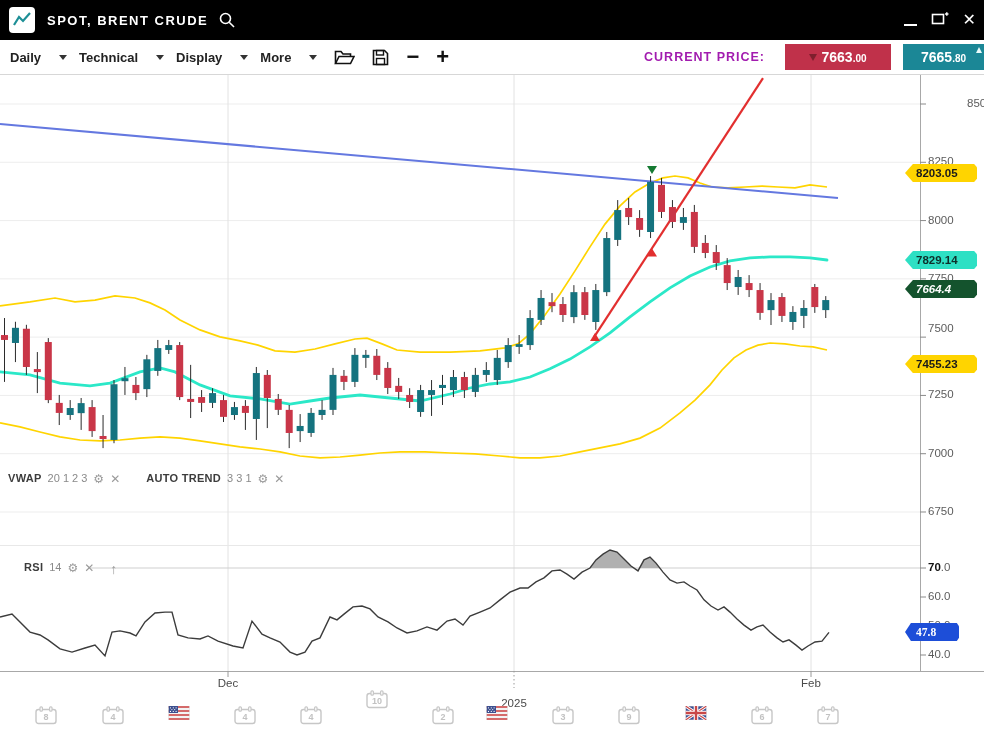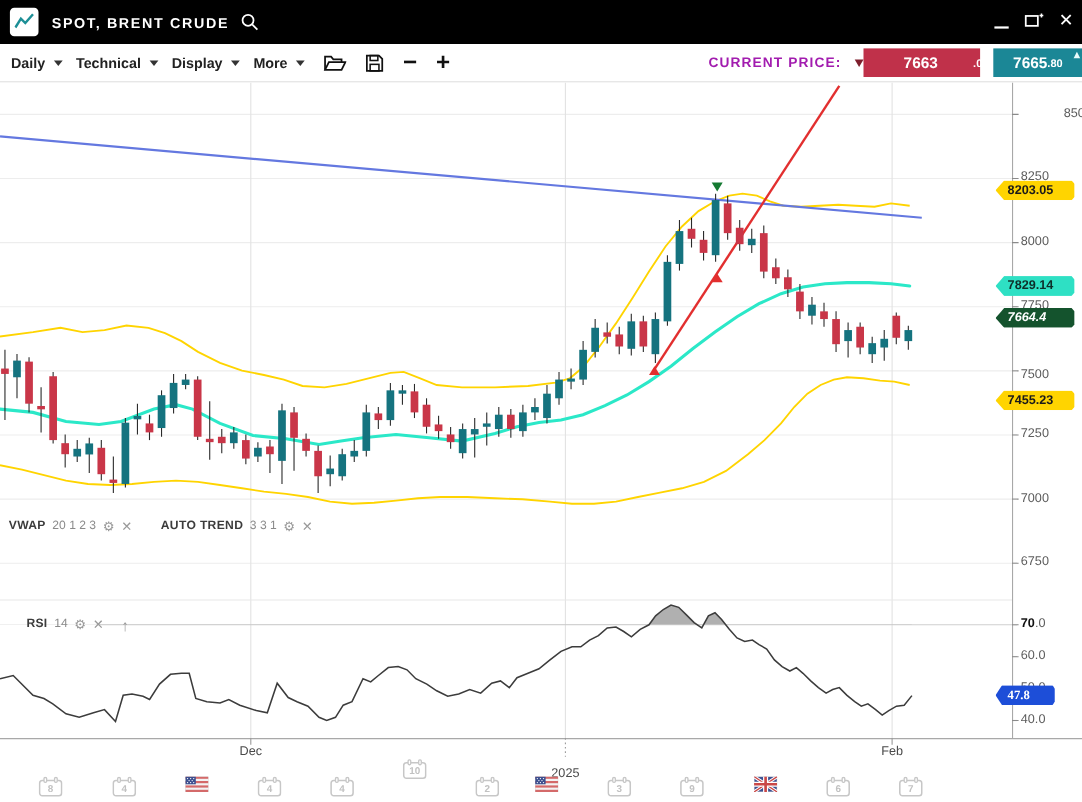--- a/index.html
+++ b/index.html
@@ -6,30 +6,30 @@
   body{width:984px;height:729px;overflow:hidden;font-family:"Liberation Sans","DejaVu Sans",sans-serif;-webkit-font-smoothing:antialiased;}
   .titlebar{position:relative;width:984px;height:40px;background:#000;display:flex;align-items:center;}
   .logo{width:26px;height:26px;background:#fff;border-radius:4px;margin-left:9px;display:flex;align-items:center;justify-content:center;}
   .wtitle{color:#fff;font-size:13px;font-weight:bold;letter-spacing:1.5px;margin-left:12px;}
   .searchbtn{margin-left:10px;display:flex;align-items:center;cursor:pointer;}
   .wctl{position:absolute;right:8px;top:0;height:40px;display:flex;align-items:center;gap:14px;}
   .minbtn{width:13px;height:15px;position:relative;cursor:pointer;}
   .minbtn div{position:absolute;bottom:2px;left:0;width:13px;height:2px;background:#fff;}
   .closebtn{color:#fff;font-size:16px;line-height:16px;cursor:pointer;}
   .toolbar{position:relative;width:984px;height:35px;background:#fff;border-bottom:1px solid #d7d7d7;display:flex;align-items:center;box-sizing:border-box;}
-  .menu{display:flex;align-items:center;gap:8px;margin-left:12px;cursor:pointer;}
+  .menu{display:flex;align-items:center;gap:18px;margin-left:12px;cursor:pointer;}
   .menu:first-child{margin-left:10px;}
   .menu span.lbl{font-size:13px;font-weight:bold;color:#222;}
   .caret{width:0;height:0;border-left:4.5px solid transparent;border-right:4.5px solid transparent;border-top:5px solid #333;margin-top:1px;}
   .tbicon{margin-left:17px;display:flex;align-items:center;cursor:pointer;}
   .tbglyph{font-size:22px;font-weight:bold;color:#111;line-height:20px;}
   .cp-label{margin-left:auto;font-size:12.5px;font-weight:bold;letter-spacing:1px;color:#a21caf;}
   .pbadge{height:26px;display:flex;align-items:center;justify-content:center;color:#fff;font-weight:bold;font-size:14px;position:relative;}
   .pbadge .dec{font-size:10px;margin-top:3px;}
-  .pbadge.down{width:106px;background:#c0314a;margin-left:20px;gap:32px;}
+  .pbadge.down{width:106px;background:#c0314a;margin-left:20px;}
   .pbadge.up{width:81px;background:#1b8796;margin-left:12px;}
   .arrdown{width:0;height:0;border-left:4px solid transparent;border-right:4px solid transparent;border-top:7px solid #7e1f2d;margin-right:4px;}
   .arrup{position:absolute;right:2px;top:3px;width:0;height:0;border-left:3.5px solid transparent;border-right:3.5px solid transparent;border-bottom:6px solid #eafbfb;}
   .chartarea{position:relative;width:984px;height:654px;background:#fff;}
   #plot{position:absolute;left:0;top:0;}
   .axis-lab{position:absolute;left:928px;font-size:11.5px;color:#5c5c5c;}
   .axis-lab b{color:#111;}
   .badge{position:absolute;left:905px;width:72px;height:18px;display:flex;align-items:center;padding-left:11px;box-sizing:border-box;font-size:11.5px;font-weight:bold;clip-path:polygon(0 50%,11% 0,96% 0,100% 18%,100% 82%,96% 100%,11% 100%);}
   .badge.small{width:54px;}
   .timelab{position:absolute;font-size:11.5px;color:#4a4a4a;transform:translateX(-50%);}
@@ -326,21 +326,21 @@
       <line x1="920" y1="580" x2="926" y2="580" stroke="#8a8a8a"></line>
       <line x1="228" y1="596" x2="228" y2="602" stroke="#9a9a9a"></line>
       <line x1="514" y1="596" x2="514" y2="613" stroke="#9a9a9a" stroke-dasharray="1.5,2.5"></line>
       <line x1="811" y1="596" x2="811" y2="602" stroke="#9a9a9a"></line>
     </svg>
   <div id="hud">
       <div class="axis-lab" style="top:22px;padding-left:39px;">8500</div>
       <div class="axis-lab" style="top:80px;">8250</div>
       <div class="axis-lab" style="top:139px;">8000</div>
       <div class="axis-lab" style="top:197px;">7750</div>
-      <div class="axis-lab" style="top:260px;">7500</div>
+      <div class="axis-lab" style="top:247px;">7500</div>
       <div class="axis-lab" style="top:313px;">7250</div>
       <div class="axis-lab" style="top:372px;">7000</div>
       <div class="axis-lab" style="top:430px;">6750</div>
       <div class="axis-lab" style="top:486px;"><b>70</b>.0</div>
       <div class="axis-lab" style="top:515px;">60.0</div>
       <div class="axis-lab" style="top:544px;">50.0</div>
       <div class="axis-lab" style="top:573px;">40.0</div>
       <div class="badge" style="top:89px;background:#ffd400;color:#1a1a1a;">8203.05</div>
       <div class="badge" style="top:176px;background:#2ee0c4;color:#0e2f2a;">7829.14</div>
       <div class="badge" style="top:205px;background:#14532d;color:#ffffff;font-style:italic;">7664.4</div>

